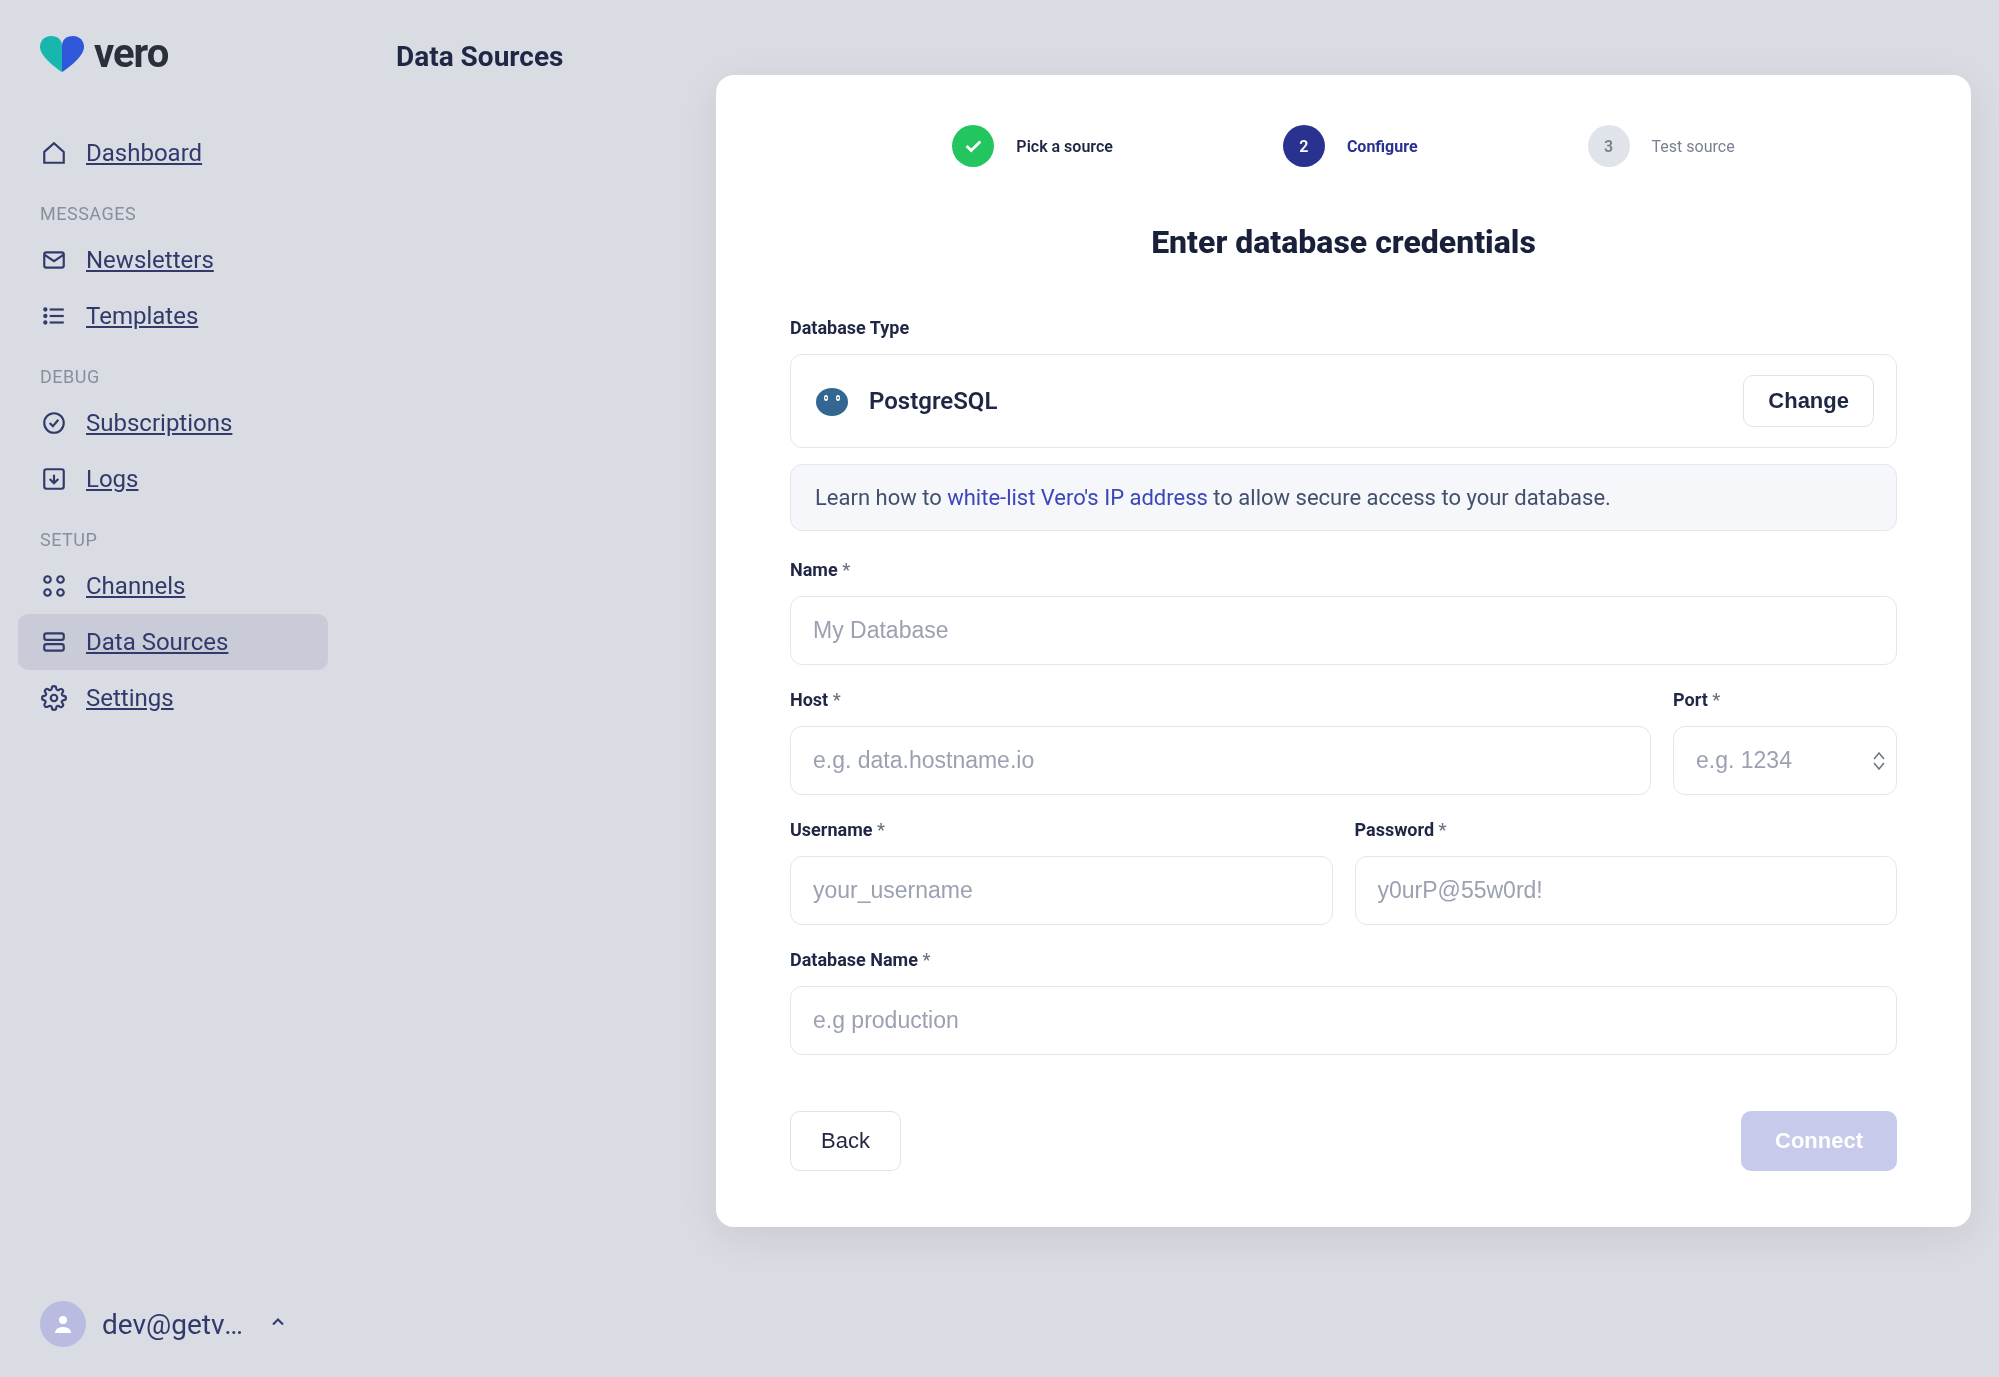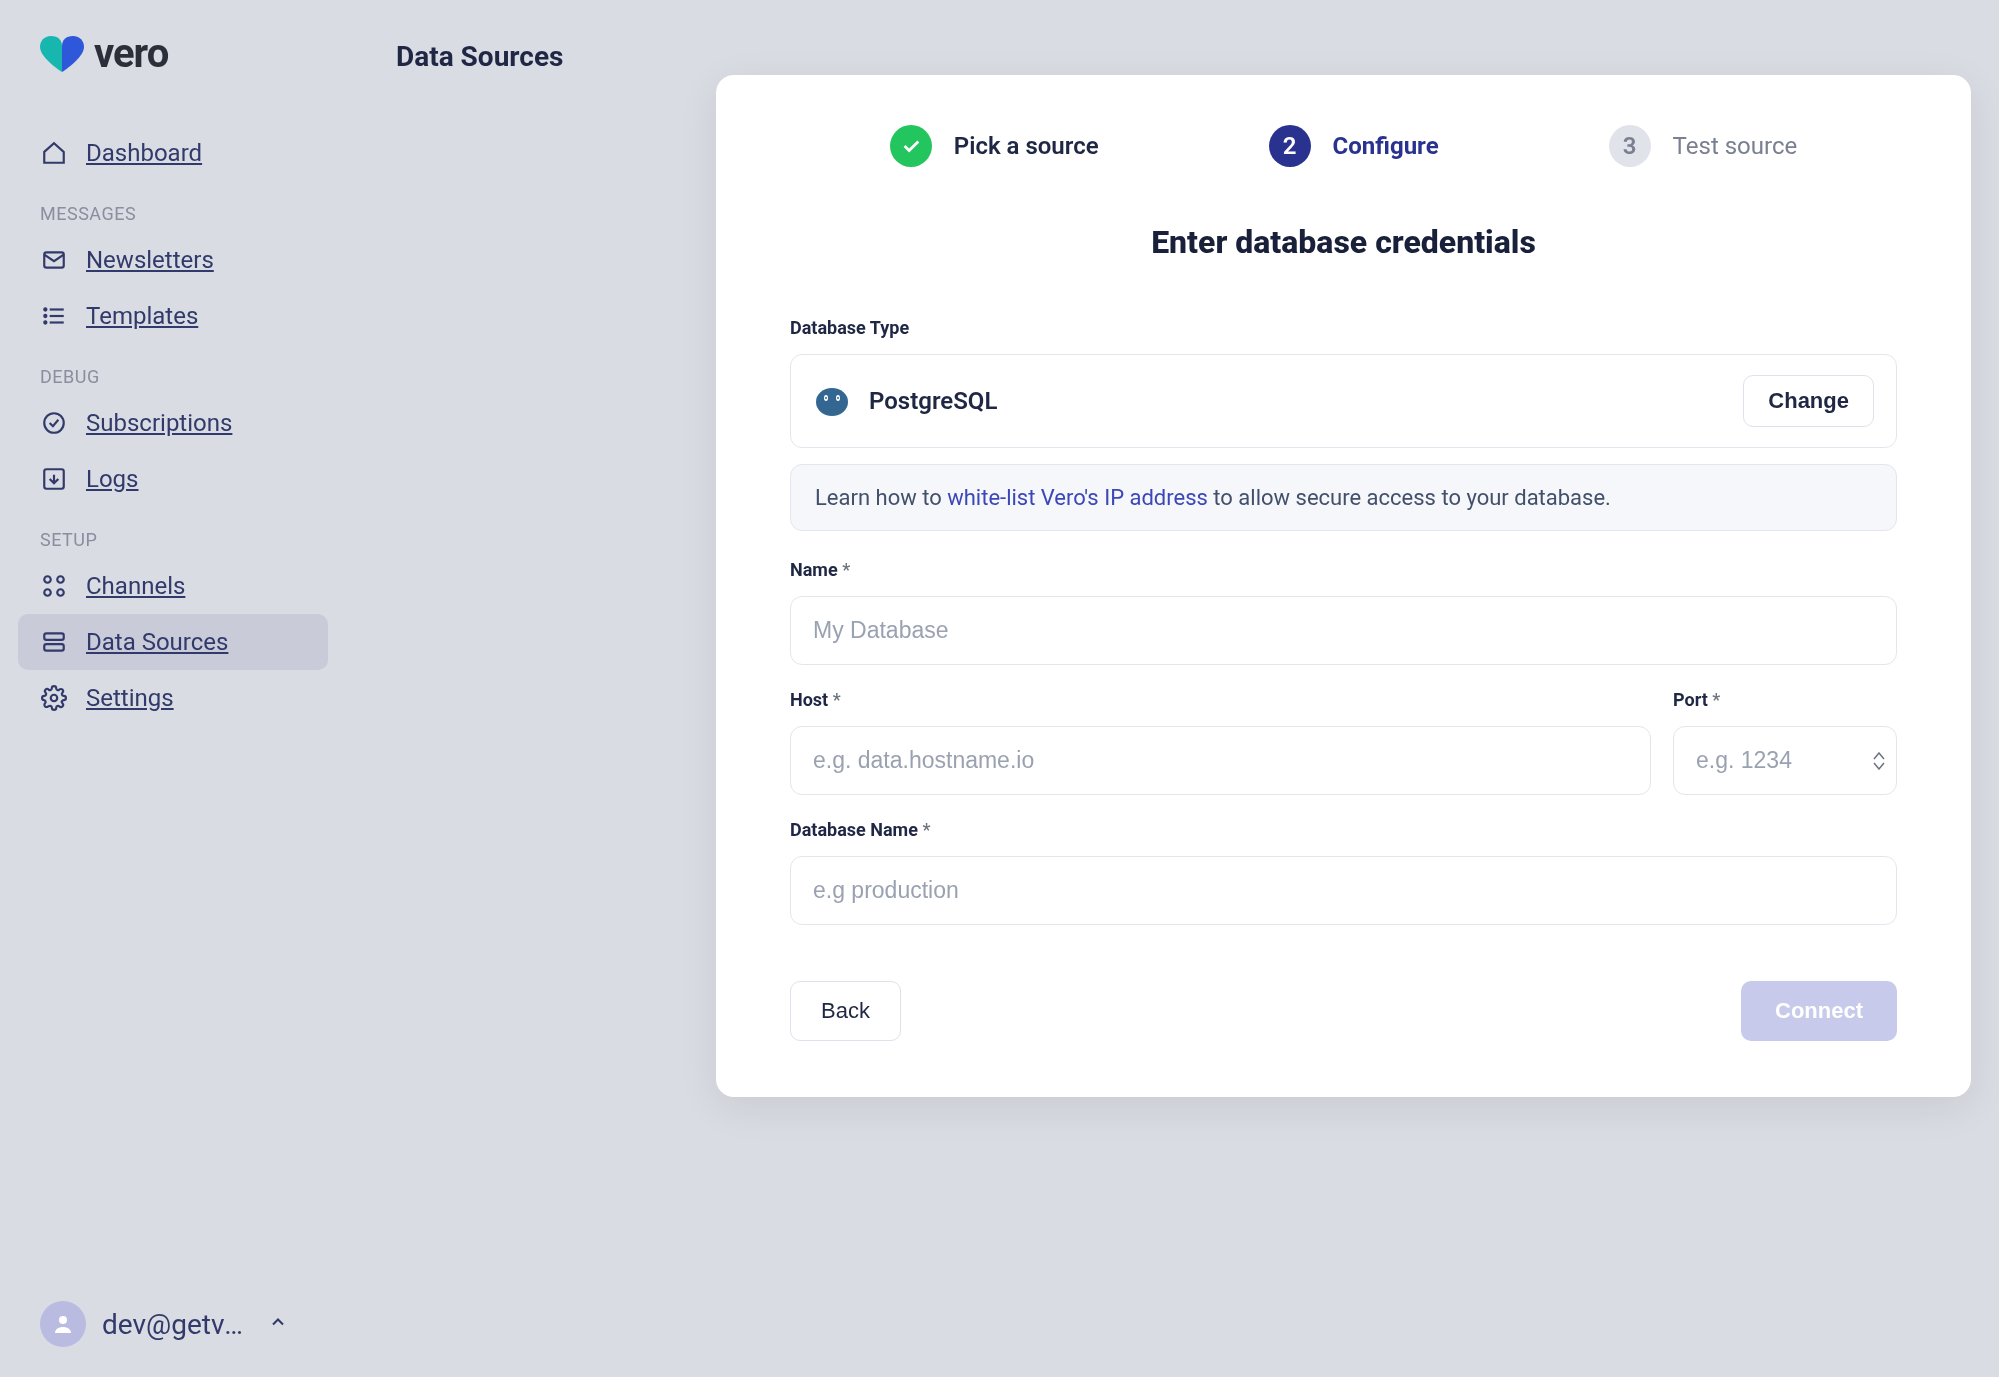--- a/index.html
+++ b/index.html
@@ -59,21 +59,21 @@
     position: absolute; right: 48px; top: 740px; width: 320px;
     color: #5a6277; font-size: 22px; text-align: right;
   }
   .modal {
     position: absolute; left: 370px; top: 75px;
     width: 1255px; background: #fff; border-radius: 18px;
     box-shadow: 0 10px 40px rgba(0,0,0,0.08);
     padding: 50px 74px 56px 74px;
   }
   .stepper { display: flex; justify-content: center; gap: 170px; margin-bottom: 56px; }
-  .step { display: flex; align-items: center; gap: 22px; font-size: 24px; }
+  .step { display: flex; align-items: center; gap: 22px; font-size: 16px; }
   .step-circle {
     width: 42px; height: 42px; border-radius: 50%;
     display:flex; align-items:center; justify-content:center;
     font-weight: 600; color:#fff;
   }
   .step.done .step-circle { background: #22c55e; }
   .step.current .step-circle { background: #2a3290; }
   .step.current .step-label { color: #2a3290; font-weight: 700; }
   .step.pending .step-circle { background: #e1e3ea; color:#7a8091; }
   .step.pending .step-label { color: #7a8091; }
@@ -311,20 +311,30 @@
                   <path d="M1 7l5-6 5 6" fill="none" stroke="currentColor" stroke-width="1.5"></path>
                 </svg>
               <svg width="12" height="8" viewBox="0 0 12 8">
                   <path d="M1 1l5 6 5-6" fill="none" stroke="currentColor" stroke-width="1.5"></path>
                 </svg>
             </span>
           </div>
         </div>
       </div>
 
+      <div class="row">
+        <div class="field">
+          <span class="section-label"><span>Username</span> <span class="req">*</span></span>
+          <input type="text" placeholder="your_username" style="">
+        </div>
+        <div class="field">
+          <span class="section-label"><span>Password</span> <span class="req">*</span></span>
+          <input type="text" placeholder="y0urP@55w0rd!" style="">
+        </div>
+      </div>
 
       <div class="field">
         <span class="section-label"><span>Database Name</span> <span class="req">*</span></span>
         <input type="text" placeholder="e.g production" style="">
       </div>
 
       <div class="actions">
         <button class="btn-secondary">Back</button>
         <button class="btn-primary">Connect</button>
       </div>

